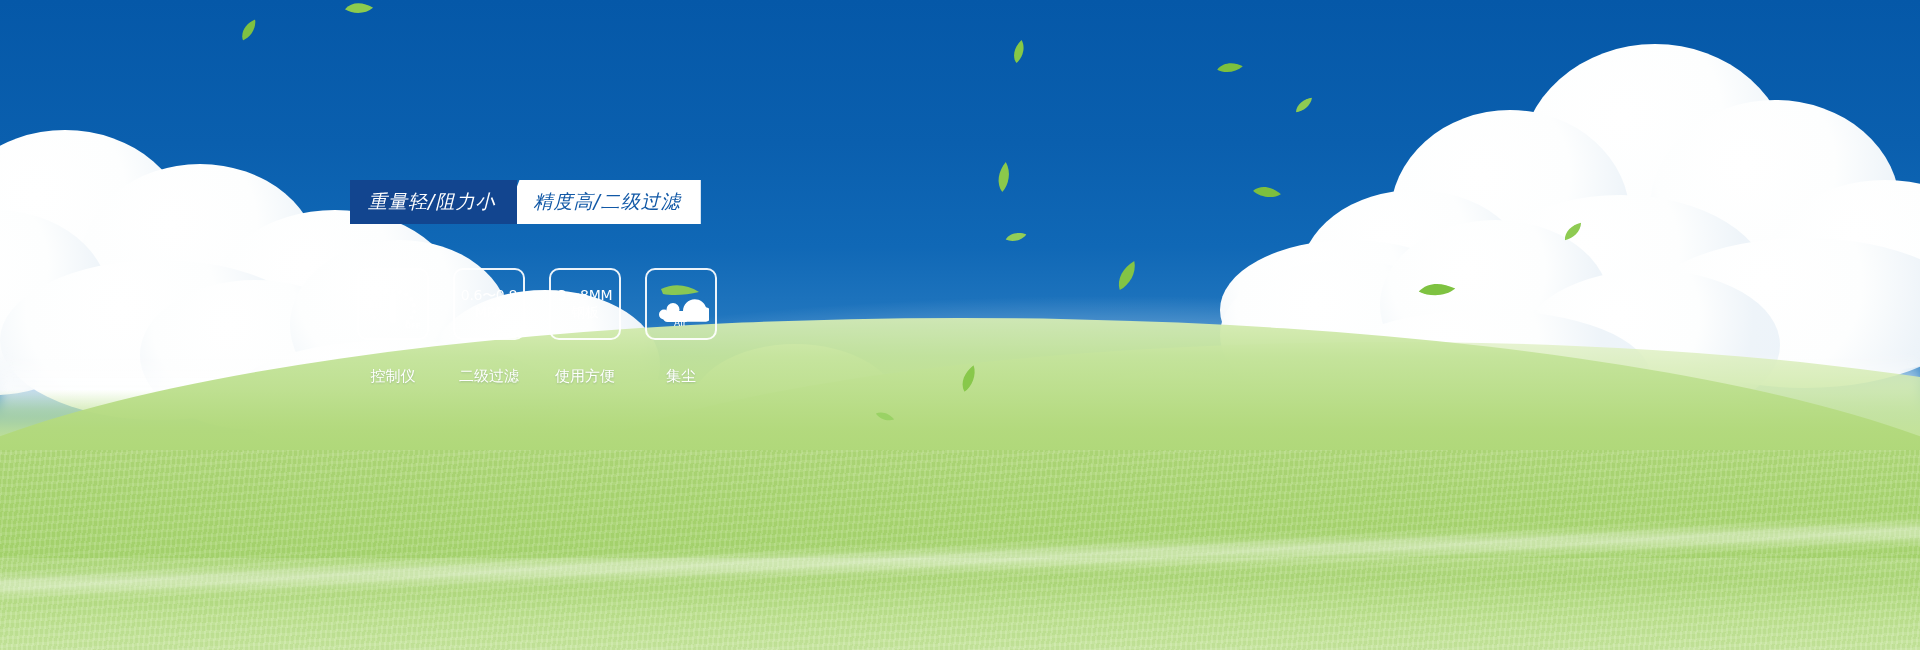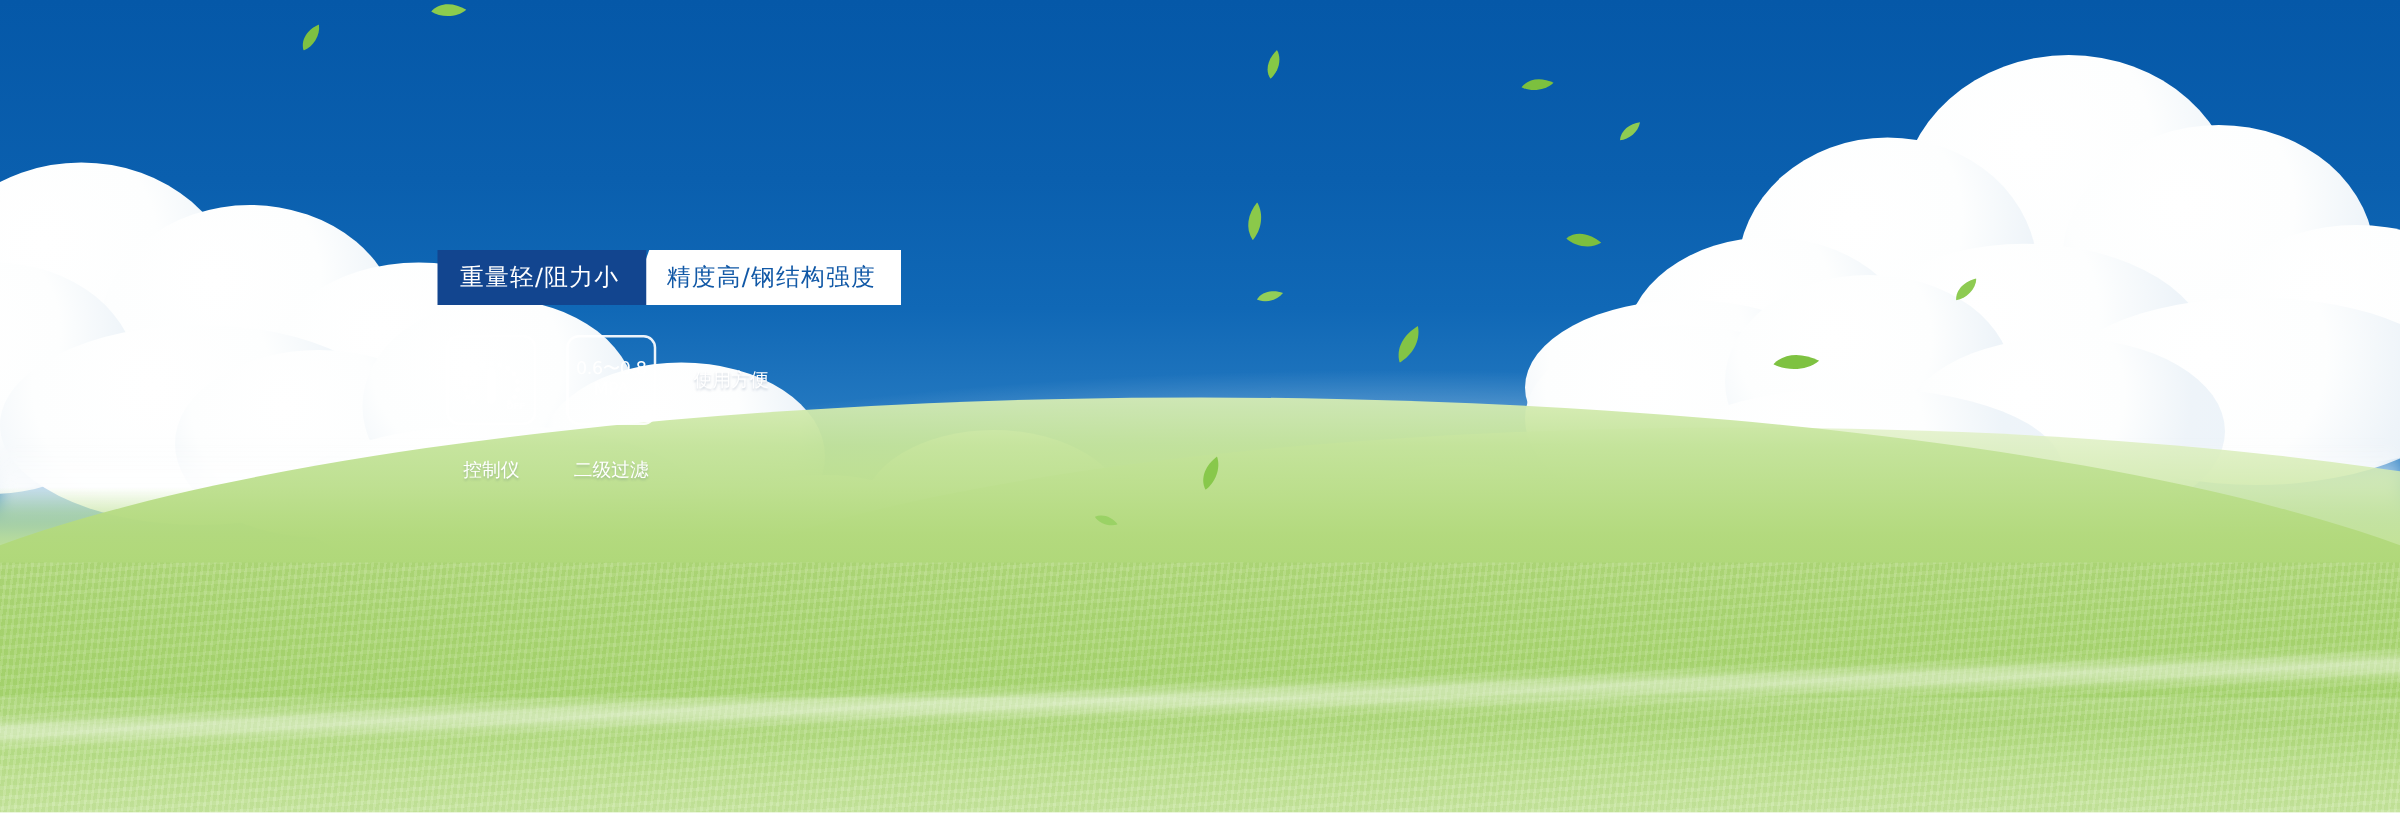--- a/index.html
+++ b/index.html
@@ -128,21 +128,21 @@
   .title-wrap{ position:absolute; left:350px; top:112px; }
   .title{
     font-size:56px; letter-spacing:4px; color:#ffffff; font-weight:400;
     line-height:1; white-space:nowrap;
     font-family:"DejaVu Sans","Liberation Sans",sans-serif;
     text-shadow:0 1px 2px rgba(0,40,90,.25);
   }
   .title-leaf{ position:absolute; left:330px; top:-28px; }
 
   
-  .badges{ position:absolute; left:350px; top:200px; display:flex; height:40px; }
+  .badges{ position:absolute; left:350px; top:180px; display:flex; height:40px;font-style:italic; }
   .badge{
     height:44px; display:flex; align-items:center; justify-content:center;
     font-size:19px; letter-spacing:1px; white-space:nowrap;
     font-family:"DejaVu Sans","Liberation Sans",sans-serif;
   }
   .badge-dark{
     background:#12458f; color:#ffffff; padding:0 22px 0 18px;
     margin-right:-14px; position:relative; z-index:1;
   }
   .badge-light{
@@ -303,21 +303,21 @@
     <svg width="18" height="9" viewBox="0 0 18 9">
         <path d="M0 8C3 2 11-1 18 1 14 7 6 10 0 8Z" fill="#9ad265"></path>
       </svg>
   </div>
 
   <div class="content">
 
 
     <div class="badges">
       <div class="badge badge-dark">重量轻/阻力小</div>
-      <div class="badge badge-light">精度高/钢结构强度</div>
+      <div class="badge badge-light">精度高/二级过滤</div>
     </div>
 
     <div class="features">
 
       <div class="feature">
         <div class="feature-box">
           <svg width="58" height="54" viewBox="0 0 58 54">
             <g fill="#ffffff">
               <circle cx="29" cy="14" r="1.9"></circle>
                 <circle cx="36" cy="14.8" r="1.9"></circle>
@@ -346,19 +346,36 @@
       <div class="feature">
         <div class="feature-box">
           <span class="num">0.6〜0.8</span>
           <span class="num">MPA</span>
         </div>
         <div class="feature-cap">二级过滤</div>
       </div>
 
 
       <div class="feature">
+        <div class="feature-box">
+          <span class="num">3〜8MM</span>
+          <span class="num">钢板</span>
+        </div>
         <div class="feature-cap">使用方便</div>
       </div>
 
+      <div class="feature">
+        <div class="feature-box">
+          <svg width="56" height="44" viewBox="0 0 56 44" style="margin-bottom:-2px;">
+            <path d="M8 6C20 0 34 1 46 9 34 12 20 13 10 11Z" fill="#8fcc4e" opacity=".95"></path>
+            <path d="M30 28c0-6.5 5.3-11.8 11.8-11.8 5.2 0 9.7 3.4 11.2 8.1 3.4.6 6 3.6 6 7.2 0 4-3.3 7.3-7.3 7.3H32c-4 0-7.3-3.3-7.3-7.3 0-1.3.3-2.4.9-3.5z" fill="#ffffff"></path>
+            <circle cx="20" cy="26.5" r="6.5" fill="#ffffff"></circle>
+            <circle cx="11" cy="31.5" r="5" fill="#ffffff"></circle>
+            <rect x="10" y="30" width="26" height="9" rx="4.5" fill="#ffffff"></rect>
+            <text x="21" y="43" fill="#ffffff" font-size="9" font-family="DejaVu Sans, sans-serif">Air</text>
+          </svg>
+        </div>
+        <div class="feature-cap">集尘</div>
+      </div>
 
     </div>
   </div>
 </div>
 
 </body></html>

